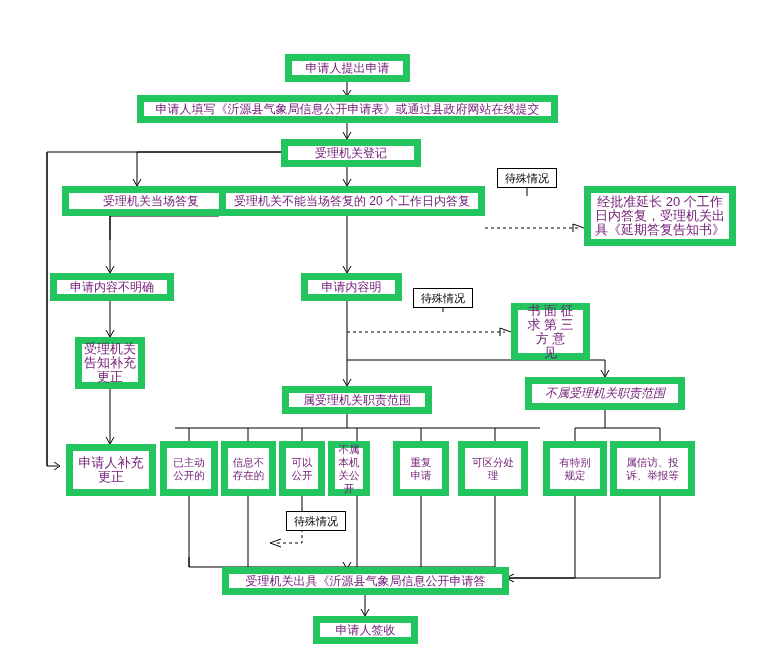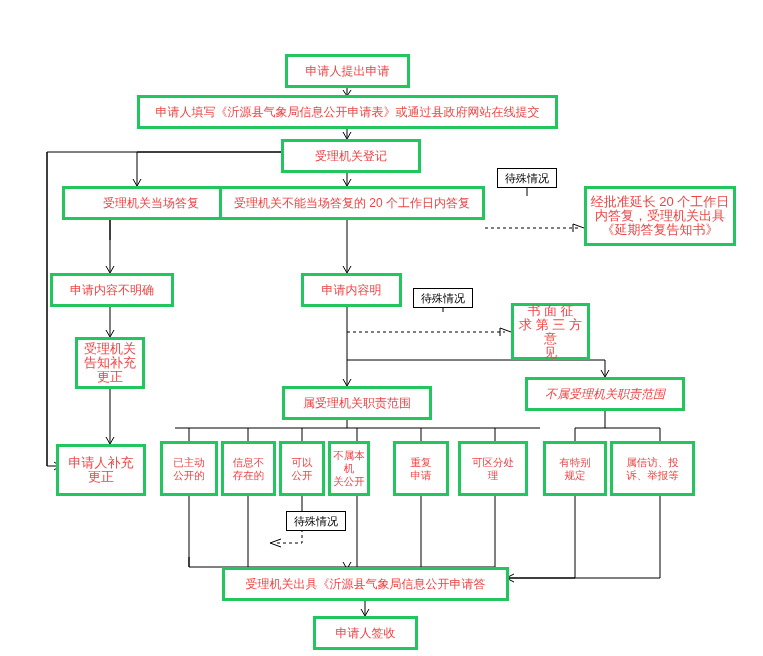--- a/index.html
+++ b/index.html
@@ -13,30 +13,30 @@
   #canvas {
     position: relative;
     width: 763px;
     height: 656px;
     background: #ffffff;
     overflow: hidden;
   }
   .node {
     position: absolute;
     box-sizing: border-box;
-    border: 3px solid #22c55e;
-    background: #ffffff;
-    color: #ef4444;
+    border: 7px solid #22c55e;
+    background: #ffffff;
+    color: #701a75;
     display: flex;
     align-items: center;
     justify-content: center;
     text-align: center;
     font-size: 12px;
     line-height: 15px;
-    padding: 14px 2px;
+    padding: 7px 2px;
     z-index: 2;
     white-space: pre-wrap;
   }
   .node.small {
     font-size: 13px;
     line-height: 14px;
   }
   .node.tiny {
     font-size: 10.5px;
     line-height: 13px;
@@ -186,21 +186,21 @@
   <div class="node" style="left:301px; top:273px; width:101px; height:26px;"><span>申请内容明</span></div>
 
   <div class="node small" style="left:511px; top:303px; width:79px; height:57px;"><span>书 面 征
 求 第 三 方 意
 见</span></div>
 
   <div class="node small" style="left:75px; top:337px; width:70px; height:52px;"><span>受理机关
 告知补充
 更正</span></div>
 
-  <div class="node small" style="left:56px; top:444px; width:90px; height:52px;"><span>申请人补充
+  <div class="node small" style="left:66px; top:444px; width:90px; height:52px;"><span>申请人补充
 更正</span></div>
 
   <div class="node" style="left:282px; top:386px; width:150px; height:28px;"><span>属受理机关职责范围</span></div>
 
   <div class="node" style="left:525px; top:377px; width:160px; height:33px;font-style:italic;"><span>不属受理机关职责范围</span></div>
 
   <div class="node tiny" style="left:160px; top:441px; width:58px; height:55px;"><span>已主动
 公开的</span></div>
 
   <div class="node tiny" style="left:221px; top:441px; width:55px; height:55px;"><span>信息不

